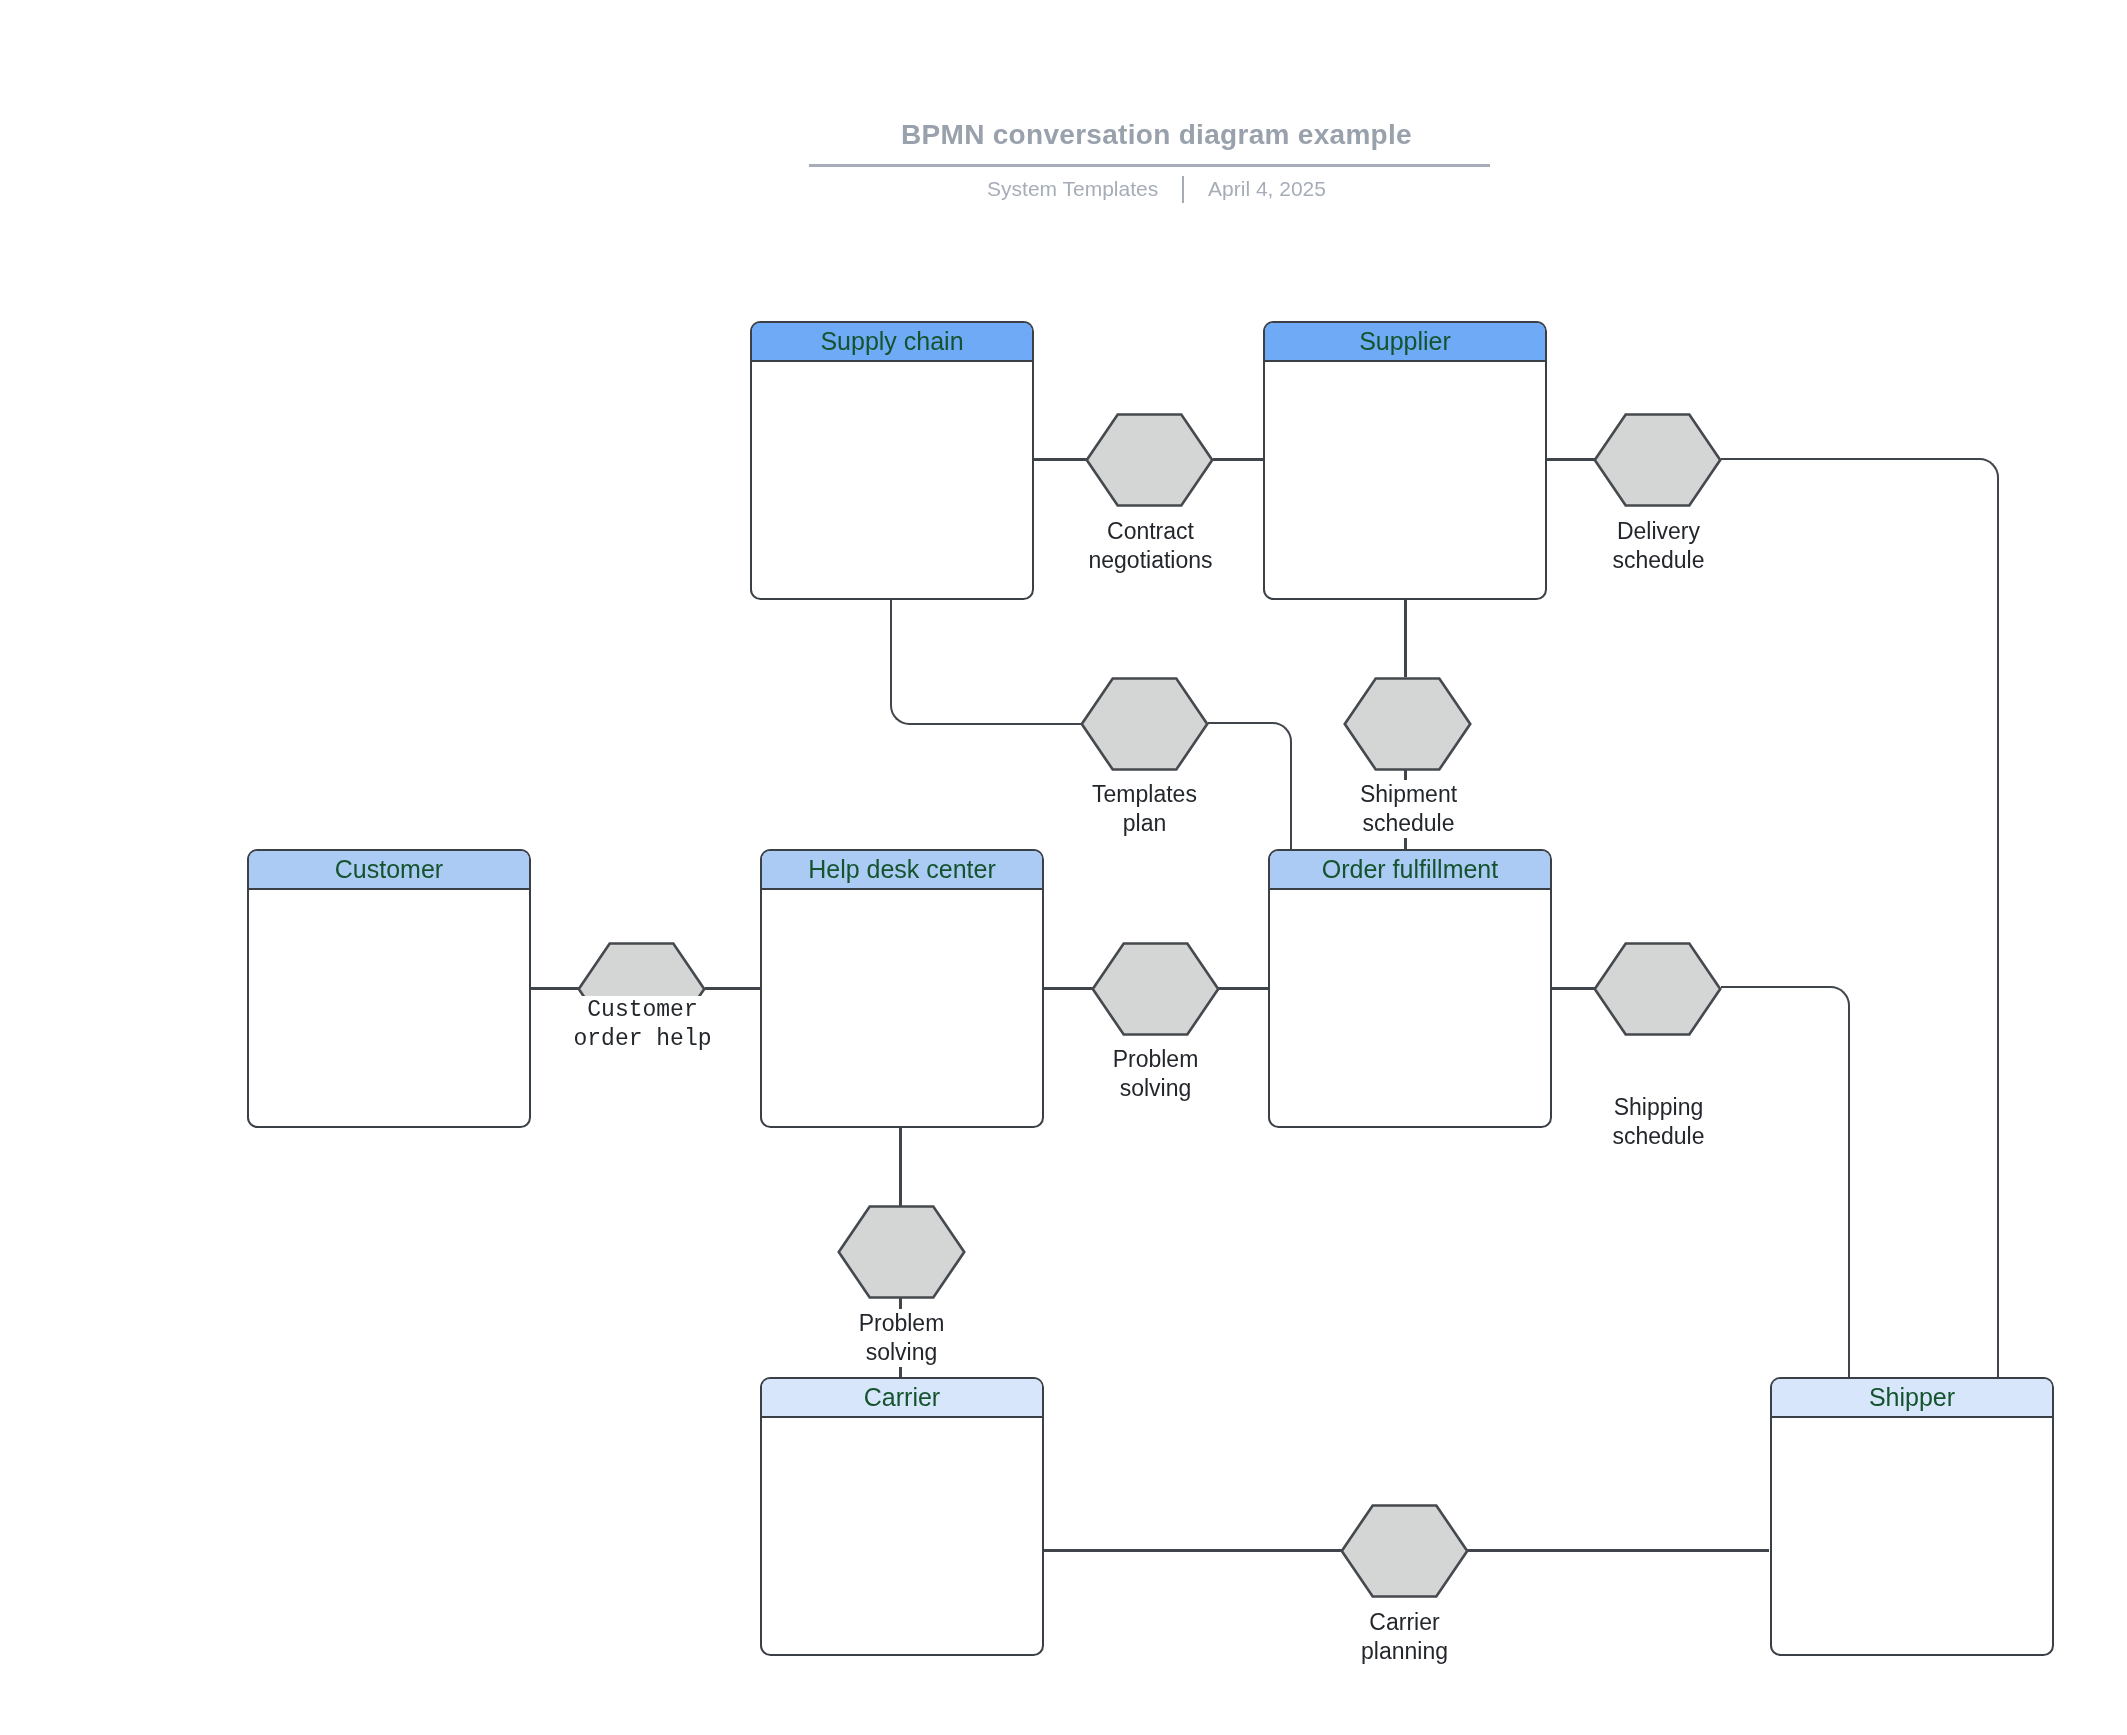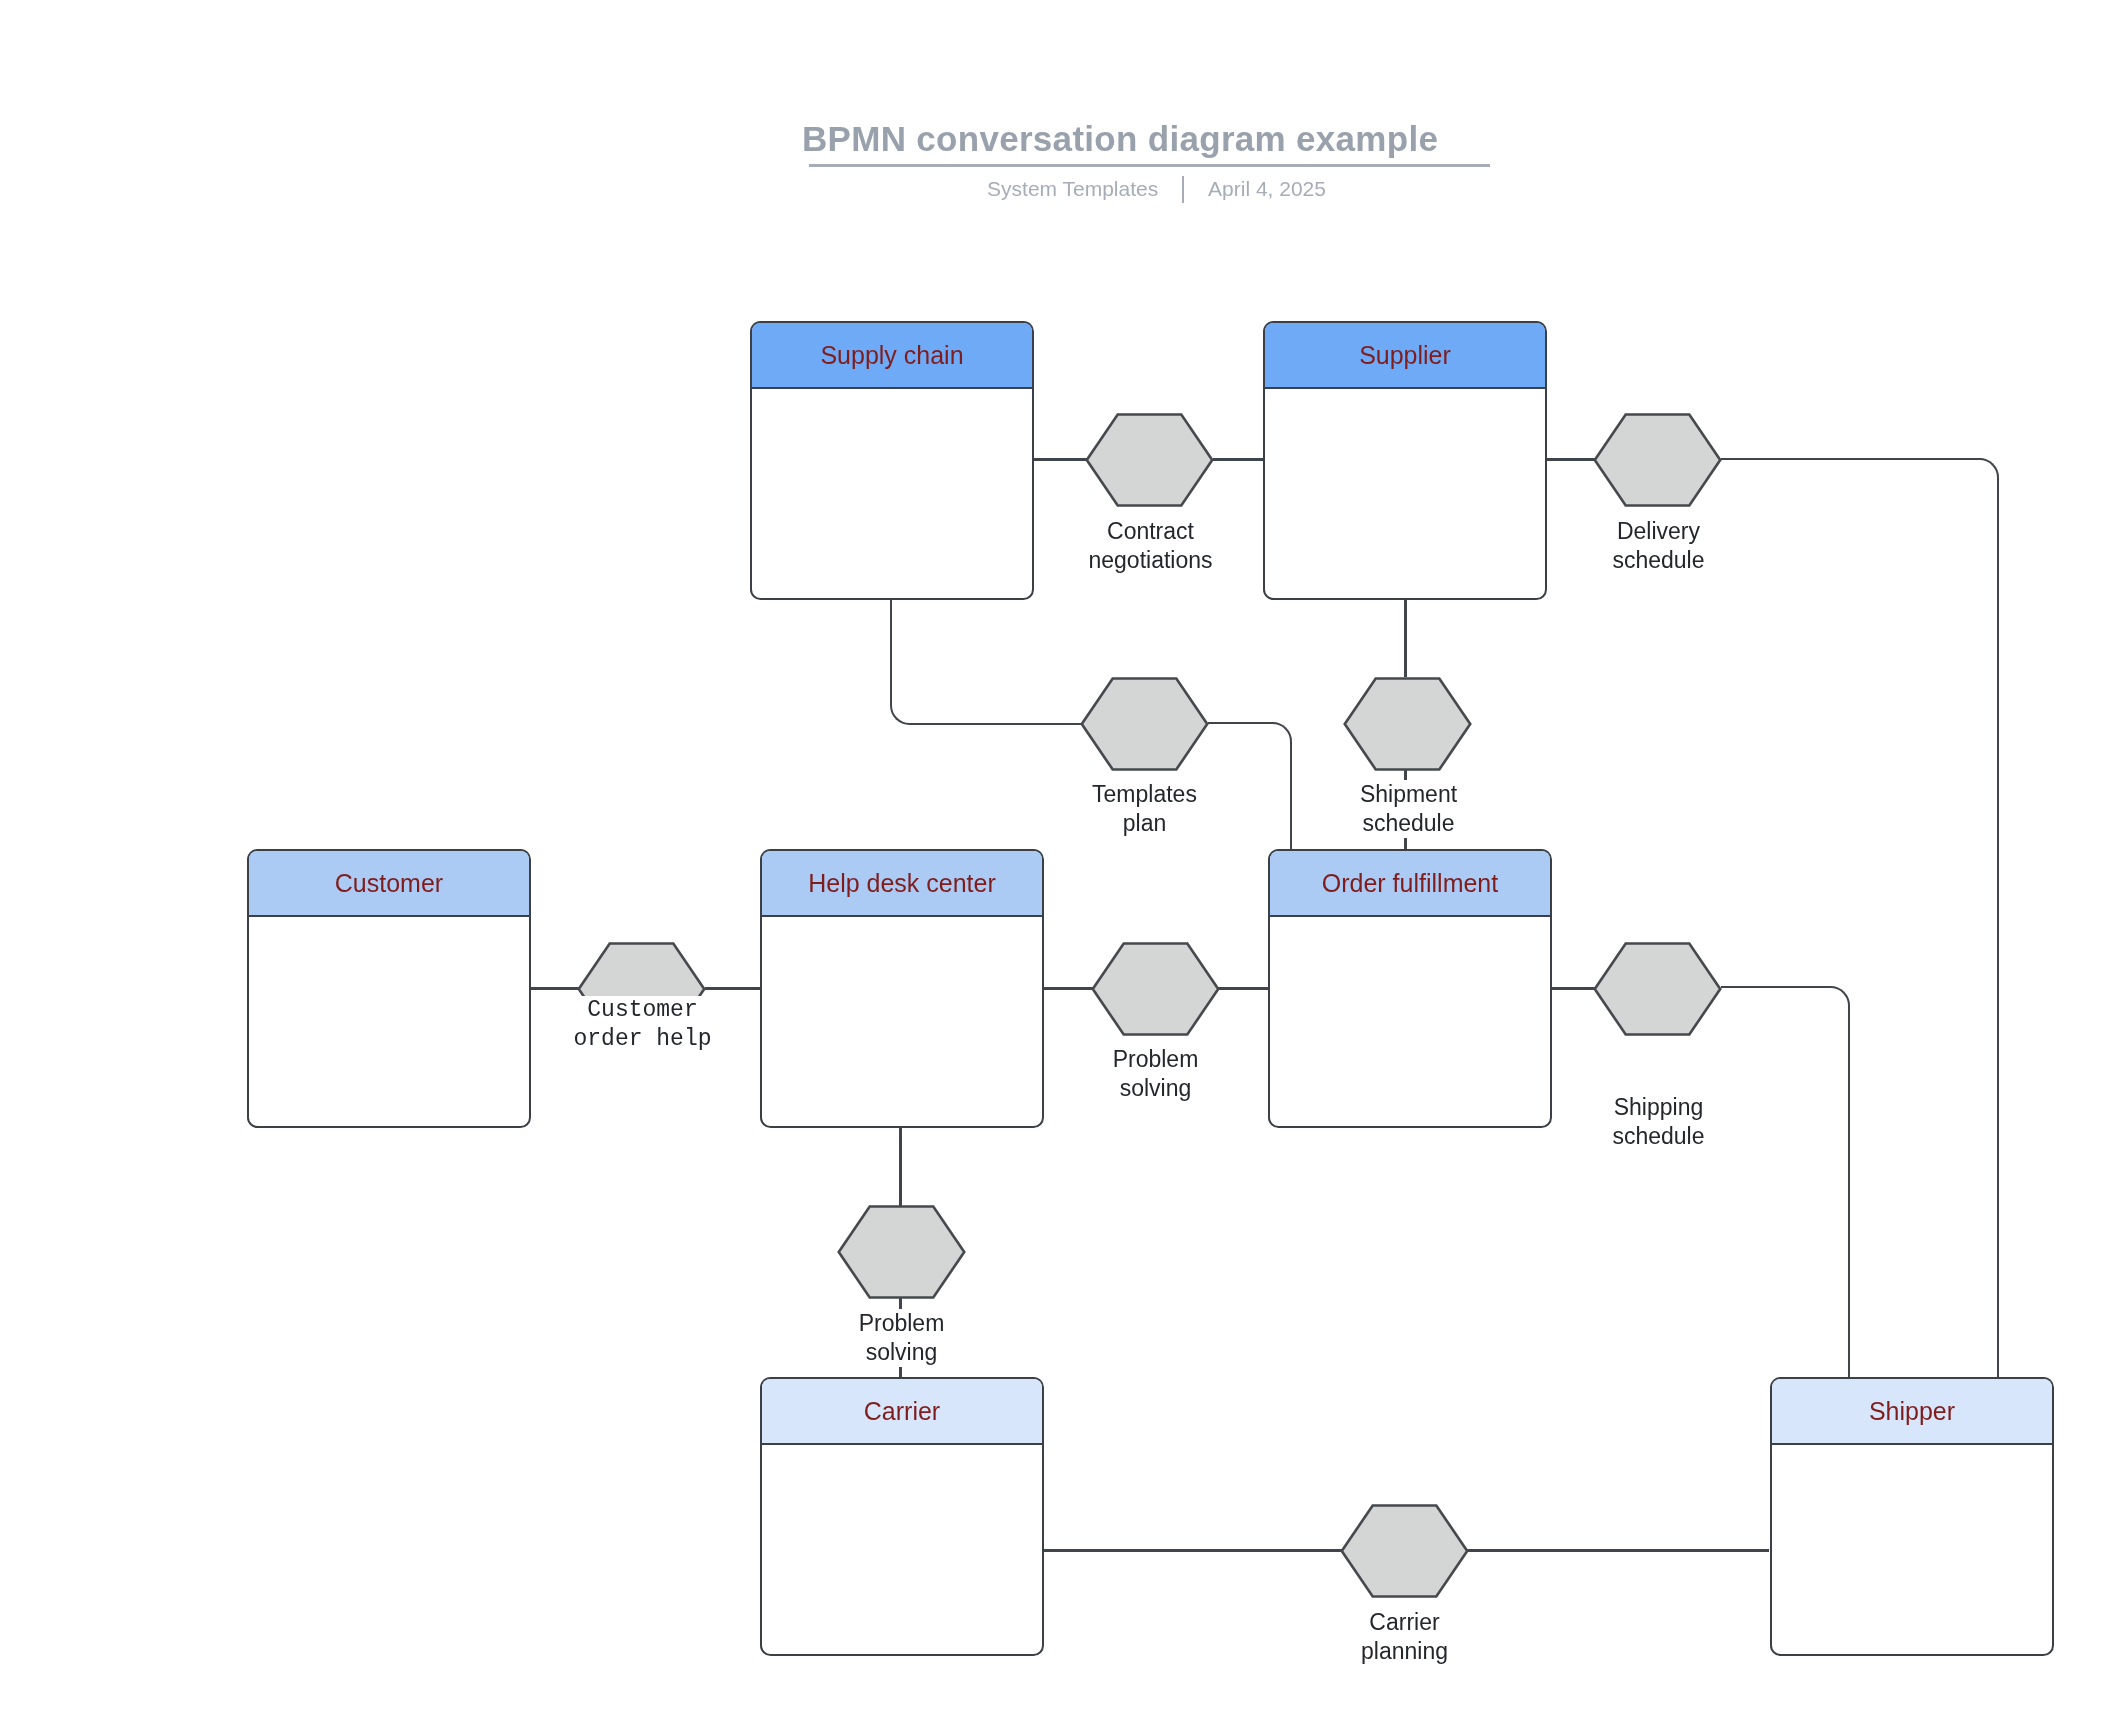--- a/index.html
+++ b/index.html
@@ -9,22 +9,22 @@
     height: 1735px;
     background: #ffffff;
     font-family: "Liberation Sans", sans-serif;
     overflow: hidden;
   }
 
   
   .doc-title {
     position: absolute;
     left: 802px; top: 119px; width: 709px;
-    text-align: left;
-    font-size: 35px; font-weight: bold;
+    text-align: center;
+    font-size: 28px; font-weight: bold;
     color: var(--title-text, #99A1AD);
     letter-spacing: 0.3px;
   }
   .doc-rule {
     position: absolute;
     left: 809px; top: 164px; width: 681px; height: 2.7px;
     background: var(--rule, #A7ADB8);
   }
   .doc-meta {
     position: absolute;
@@ -38,26 +38,26 @@
   .participant {
     position: absolute;
     width: 284px; height: 279px;
     box-sizing: border-box;
     background: #ffffff;
     border: 2.7px solid var(--participant-border, #3B4046);
     border-radius: 10.6px;
     z-index: 2;
   }
   .p-header {
-    height: 66px;
+    height: 39px;
     box-sizing: border-box;
     border-bottom: 2.7px solid var(--participant-border, #3B4046);
     border-radius: 8px 8px 0 0;
     display: flex; align-items: center; justify-content: center;
-    font-size: 25px; color: #7f1d1d;
+    font-size: 25px; color: #14532d;
   }
   .p-body { height: 226px; }
 
   
   .hex { position: absolute; width: 129px; height: 96px; z-index: 3; }
   .hex svg { display: block; }
   .hex polygon {
     fill: var(--hexagon-fill, #D4D5D5);
     stroke: var(--hexagon-border, #46494E);
     stroke-width: 3;

